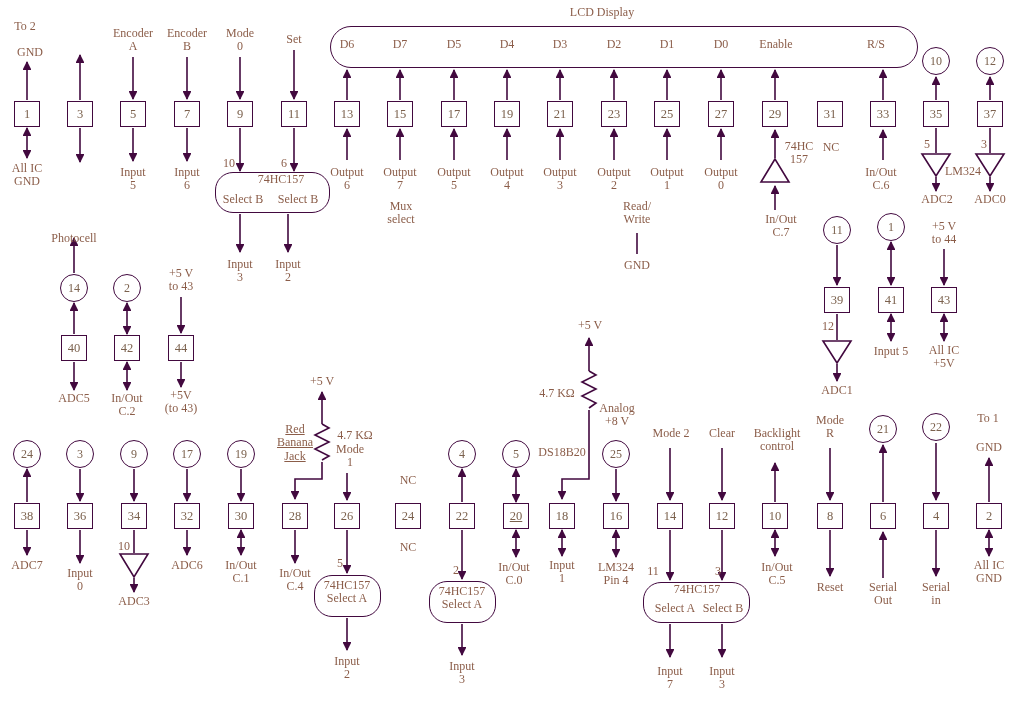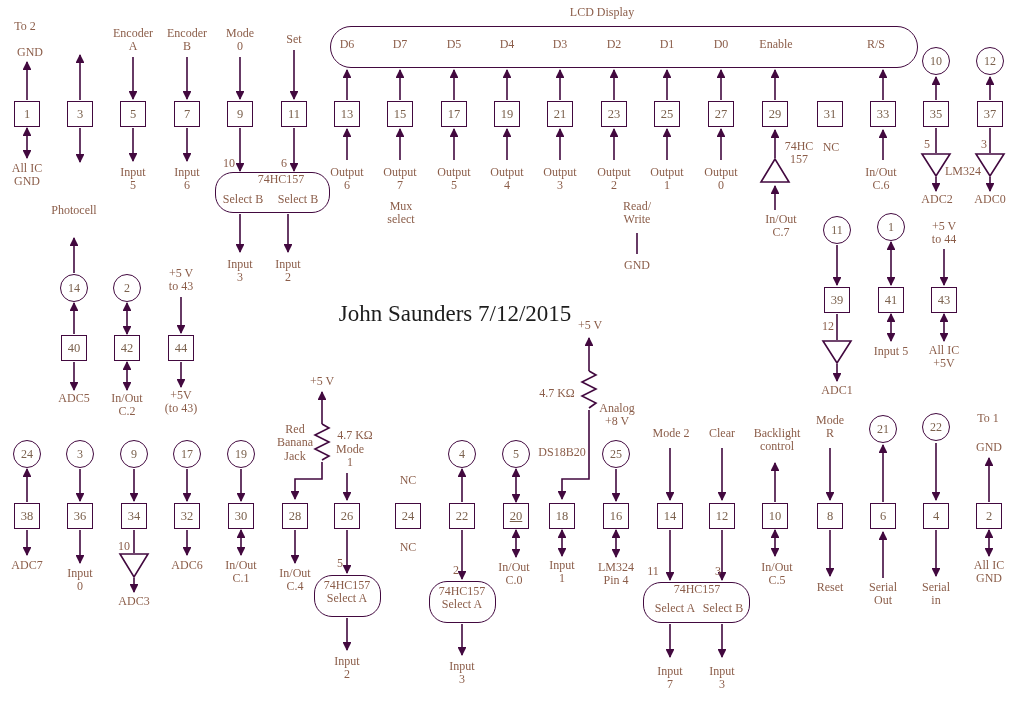--- a/index.html
+++ b/index.html
@@ -169,21 +169,20 @@
     <polygon class="tri" points="976,154 1004,154 990,176"></polygon>
     <polygon class="tri" points="823,341 851,341 837,363"></polygon>
     <polygon class="tri" points="120,554 148,554 134,577"></polygon>
     <path class="res" d="M322,424 L329,428 L315,435 L329,442 L315,449 L329,456 L322,460"></path>
     <path class="res" d="M589,371 L596,375 L582,382 L596,389 L582,396 L596,403 L589,408"></path>
   </svg>
 
   <div class="lcd-rect"></div>
   <div class="dlabel" style="left:602px;top:6px;">LCD Display</div>
 
-  <div class="page-subtitle">John Saunders 7/12/2015</div>
 
   <div id="gen-layer">
       <div class="pin-box" style="left: 27px; top: 114px;">1</div>
       <div class="pin-box" style="left: 80px; top: 114px;">3</div>
       <div class="pin-box" style="left: 133px; top: 114px;">5</div>
       <div class="pin-box" style="left: 187px; top: 114px;">7</div>
       <div class="pin-box" style="left: 240px; top: 114px;">9</div>
       <div class="pin-box" style="left: 294px; top: 114px;">11</div>
       <div class="pin-box" style="left: 347px; top: 114px;">13</div>
       <div class="pin-box" style="left: 400px; top: 114px;">15</div>
@@ -286,37 +285,37 @@
       <div class="dlabel" style="left: 984px; top: 138px;">3</div>
       <div class="dlabel" style="left: 963px; top: 165px;">LM324</div>
       <div class="dlabel" style="left: 937px; top: 193px;">ADC2</div>
       <div class="dlabel" style="left: 990px; top: 193px;">ADC0</div>
       <div class="dlabel" style="left: 781px; top: 213px;">In/Out
 C.7</div>
       <div class="dlabel" style="left: 240px; top: 258px;">Input
 3</div>
       <div class="dlabel" style="left: 288px; top: 258px;">Input
 2</div>
-      <div class="dlabel" style="left: 74px; top: 204px;">Photocell</div>
+      <div class="dlabel" style="left: 74px; top: 232px;">Photocell</div>
       <div class="dlabel" style="left: 181px; top: 267px;">+5 V
 to 43</div>
       <div class="dlabel" style="left: 944px; top: 220px;">+5 V
 to 44</div>
       <div class="dlabel" style="left: 828px; top: 320px;">12</div>
       <div class="dlabel" style="left: 837px; top: 384px;">ADC1</div>
       <div class="dlabel" style="left: 891px; top: 345px;">Input 5</div>
       <div class="dlabel" style="left: 944px; top: 344px;">All IC
 +5V</div>
       <div class="dlabel" style="left: 74px; top: 392px;">ADC5</div>
       <div class="dlabel" style="left: 127px; top: 392px;">In/Out
 C.2</div>
       <div class="dlabel" style="left: 181px; top: 389px;">+5V
 (to 43)</div>
       <div class="dlabel" style="left: 322px; top: 375px;">+5 V</div>
-      <div class="dlabel" style="left: 295px; top: 423px;">Red
+      <div class="dlabel" style="left: 295px; top: 423px; text-decoration: underline;">Red
 Banana
 Jack</div>
       <div class="dlabel" style="left: 355px; top: 429px;">4.7 KΩ</div>
       <div class="dlabel" style="left: 350px; top: 443px;">Mode
 1</div>
       <div class="dlabel" style="left: 590px; top: 319px;">+5 V</div>
       <div class="dlabel" style="left: 557px; top: 387px;">4.7 KΩ</div>
       <div class="dlabel" style="left: 617px; top: 402px;">Analog
 +8 V</div>
       <div class="dlabel" style="left: 562px; top: 446px;">DS18B20</div>

